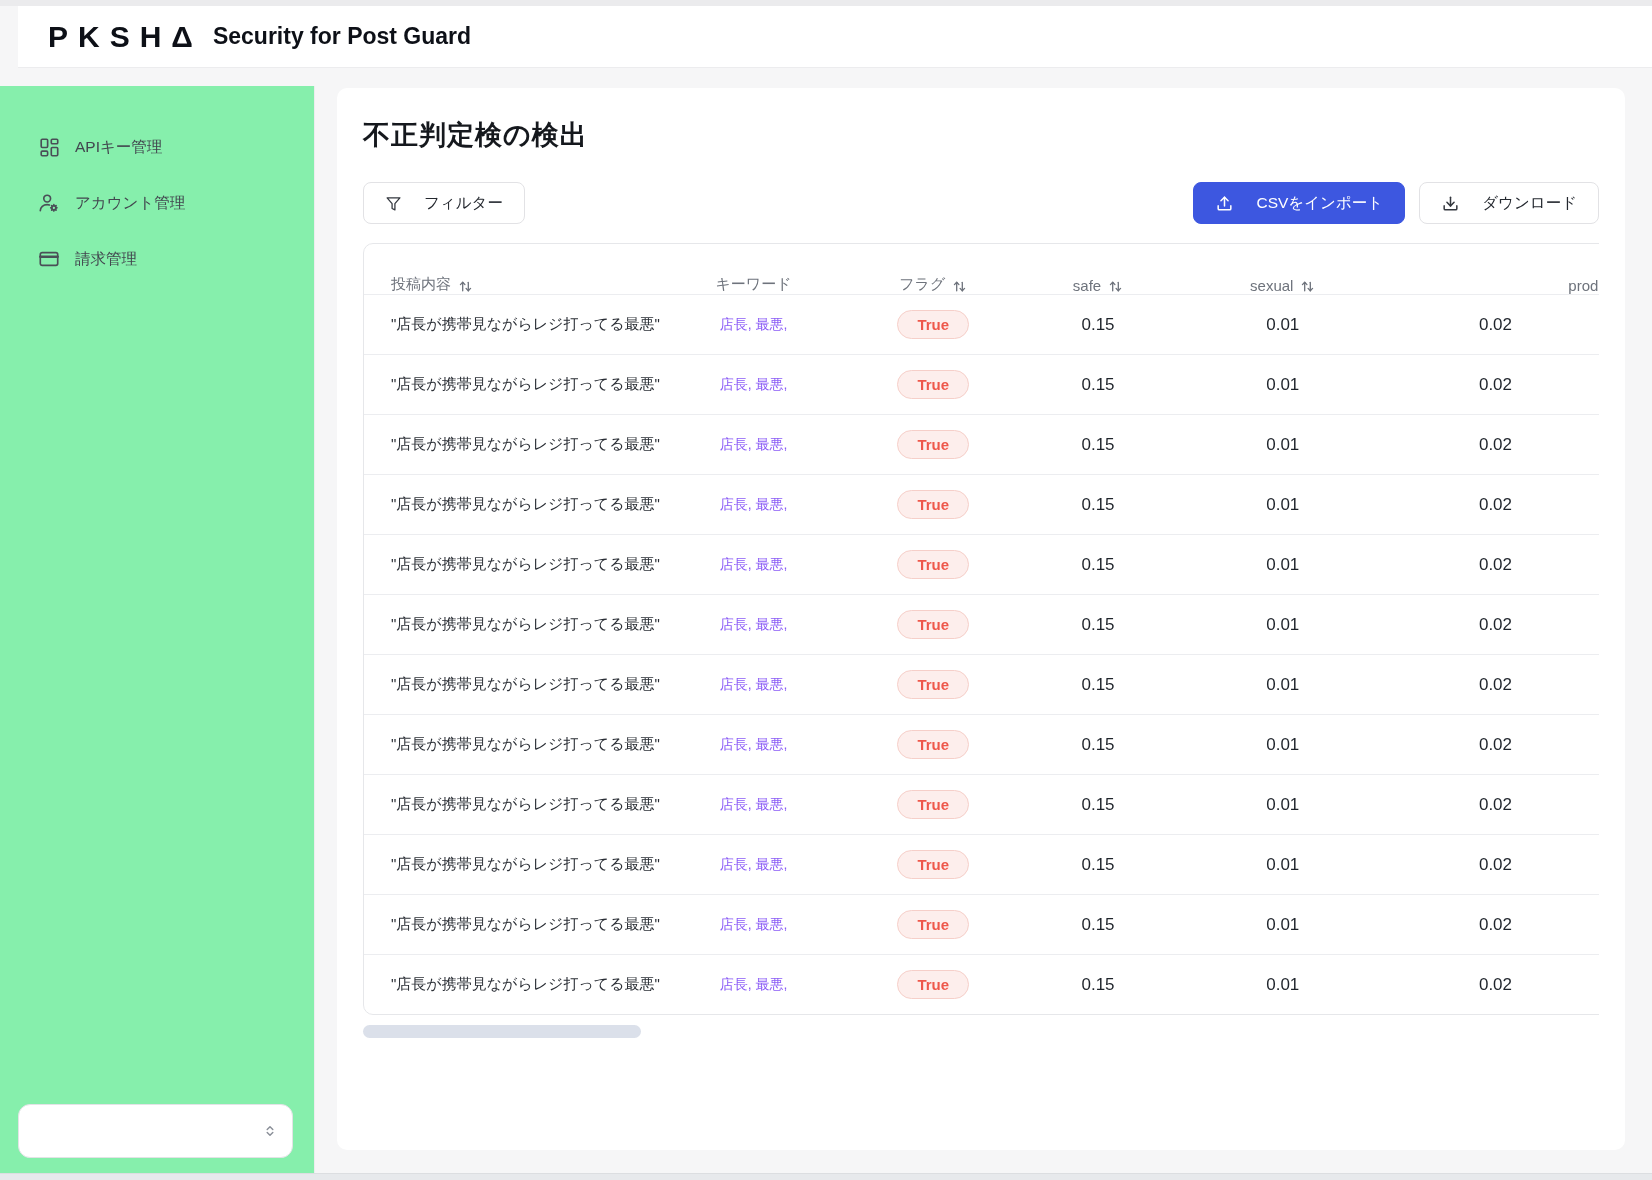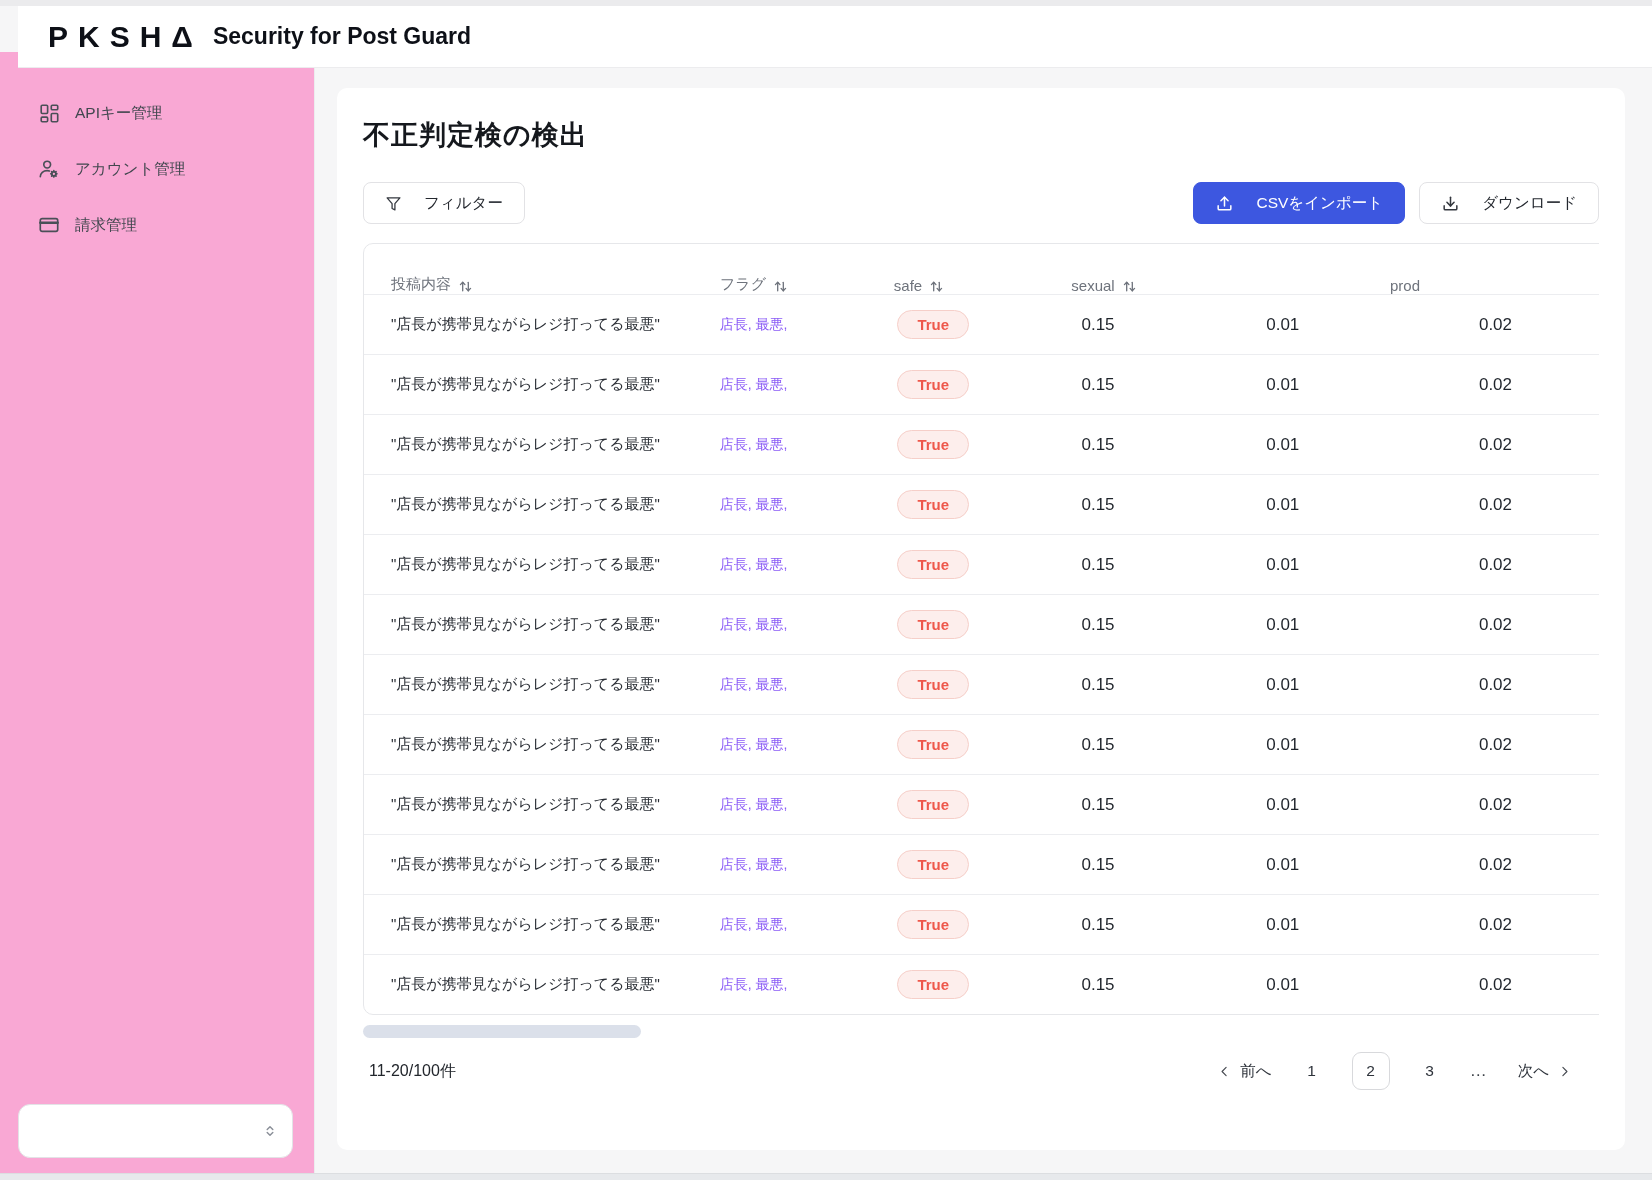--- a/index.html
+++ b/index.html
@@ -18,22 +18,22 @@
     border-bottom:1px solid #ececee; display:flex; align-items:center; z-index:5;
   }
   .logo {
     margin-left:30px; font-size:30px; font-weight:800; letter-spacing:10px;
     color:#0d1017; white-space:nowrap;
   }
   .app-title { margin-left:10px; font-size:23px; font-weight:700; color:#0d1017; }
 
   
   .sidebar {
-    position:absolute; top:52px; left:0; bottom:0; width:315px;
-    background:#f9a8d4; border-right:1px solid #ececee;
+    position:absolute; top:86px; left:0; bottom:0; width:315px;
+    background:#86efac; border-right:1px solid #ececee;
   }
   .nav { padding-top:33px; }
   .nav-item {
     height:56px; display:flex; align-items:center; gap:15px; padding-left:38px;
     color:#42474f; font-size:15.5px; cursor:pointer;
   }
   .nav-item svg { flex:0 0 auto; stroke:#4a4f57; }
   .side-select {
     position:absolute; left:18px; bottom:22px; width:275px; height:54px;
     background:#fff; border:1px solid #e3e3e6; border-radius:12px;
@@ -219,20 +219,24 @@
     <span class="hlabel">投稿内容</span>
     <span class="sort">
       <svg width="15" height="15" viewBox="0 0 16 16" fill="none" stroke="#6e737c" stroke-width="1.4" stroke-linecap="round" stroke-linejoin="round">
         <path d="M5 12.5v-9"></path>
                 <path d="M2.6 6 5 3.5 7.4 6"></path>
         <path d="M11 3.5v9"></path>
                 <path d="M8.6 10 11 12.5 13.4 10"></path>
       </svg>
     </span>
   </div>
+          <div class="hcell c1 al-center">
+    <span class="hlabel">キーワード</span>
+
+  </div>
           <div class="hcell c2 al-center">
     <span class="hlabel">フラグ</span>
     <span class="sort">
       <svg width="15" height="15" viewBox="0 0 16 16" fill="none" stroke="#6e737c" stroke-width="1.4" stroke-linecap="round" stroke-linejoin="round">
         <path d="M5 12.5v-9"></path>
                 <path d="M2.6 6 5 3.5 7.4 6"></path>
         <path d="M11 3.5v9"></path>
                 <path d="M8.6 10 11 12.5 13.4 10"></path>
       </svg>
     </span>
@@ -399,38 +403,15 @@
     <div class="cell c6"></div>
   </div>
         </div>
     </div>
   </div>
 
   <div class="hscroll">
     <div class="thumb"></div>
   </div>
 
-  <div class="pagination">
-    <div class="page-summary">11-20/100件</div>
-    <div class="pager">
-      <div class="pager-nav">
-        <span>
-          <svg width="13" height="13" viewBox="0 0 24 24" fill="none" stroke="#44484f" stroke-width="2.1" stroke-linecap="round" stroke-linejoin="round">
-              <path d="M15 4.5 7.5 12l7.5 7.5"></path>
-            </svg>
-        </span>
-        <span>前へ</span>
-      </div>
-      <div class="page-buttons"><div class="page-btn">1</div><div class="page-btn current">2</div><div class="page-btn">3</div></div>
-      <div class="pg-ellipsis">…</div>
-      <div class="pager-nav">
-        <span>次へ</span>
-        <span>
-          <svg width="13" height="13" viewBox="0 0 24 24" fill="none" stroke="#44484f" stroke-width="2.1" stroke-linecap="round" stroke-linejoin="round">
-              <path d="m9 4.5 7.5 7.5L9 19.5"></path>
-            </svg>
-        </span>
-      </div>
-    </div>
-  </div>
 </main>
 
 <div class="bottom-edge"></div>
 
 </body></html>

